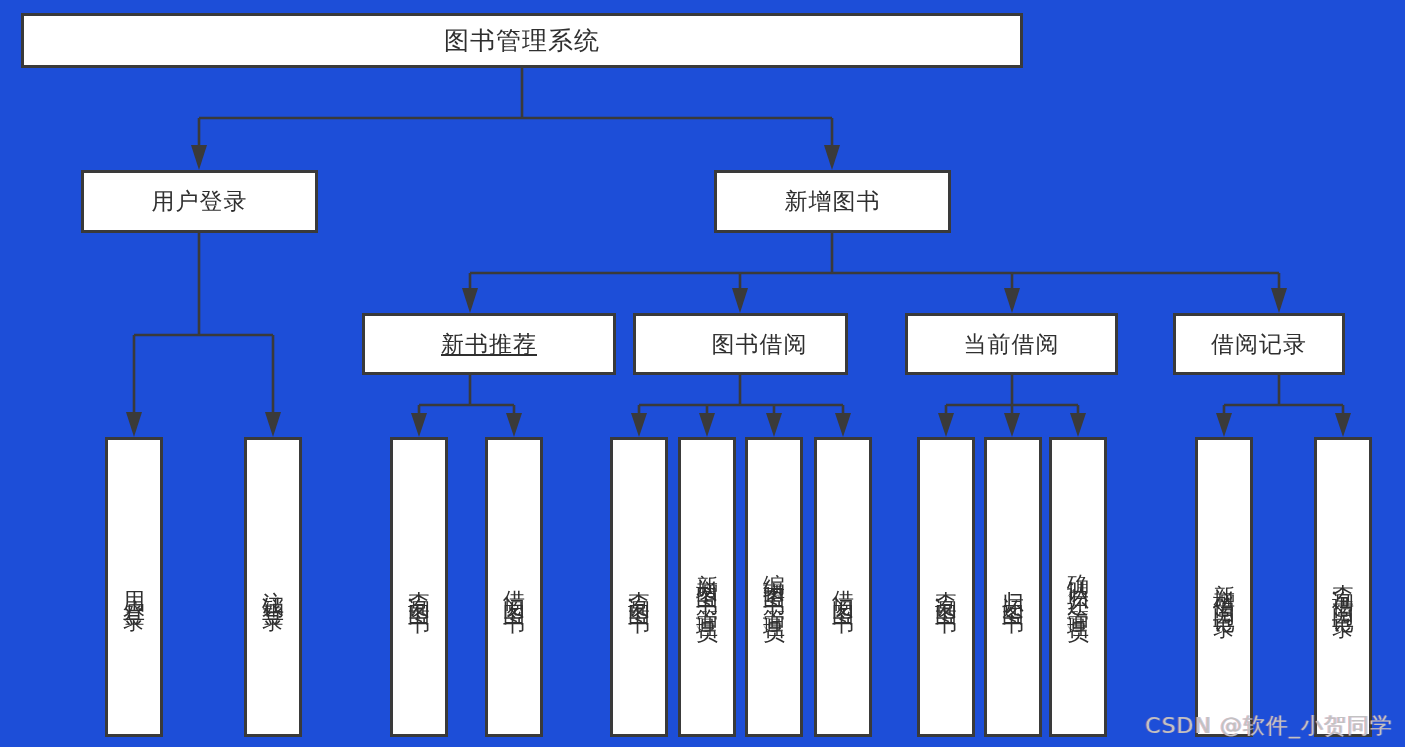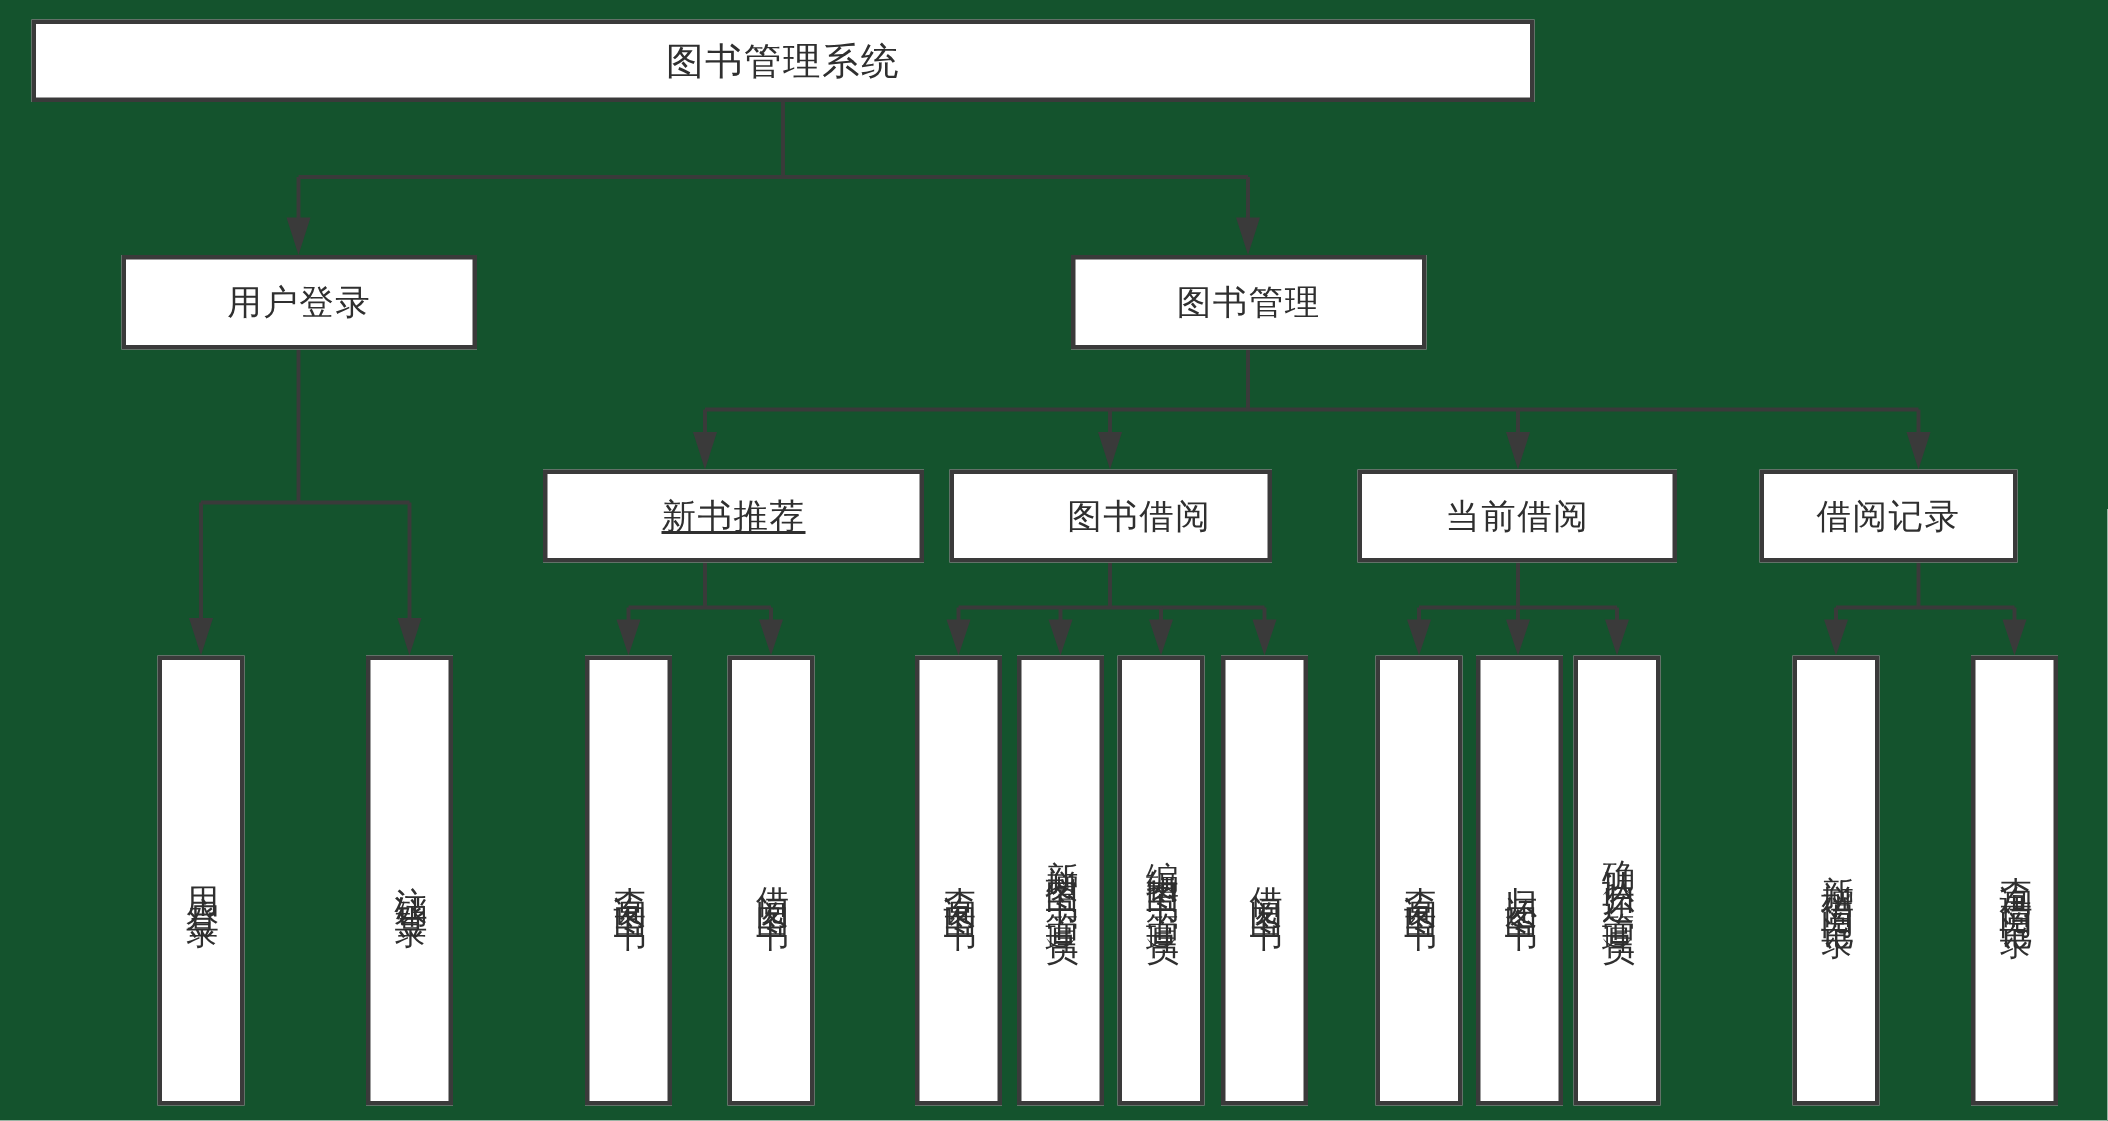--- a/index.html
+++ b/index.html
@@ -4,21 +4,21 @@
 <style>
   html, body {
     margin: 0;
     padding: 0;
     background: #ffffff;
   }
   .diagram {
     position: relative;
     width: 1405px;
     height: 747px;
-    background: #14532d;
+    background: #1d4ed8;
     overflow: hidden;
     font-family: "DejaVu Sans", "Liberation Sans", sans-serif;
   }
   .connectors {
     position: absolute;
     left: 0;
     top: 0;
     pointer-events: none;
   }
   .box {
@@ -129,21 +129,21 @@
   </svg>
 
   <div class="box root-box" style="left:21px; top:13px; width:1002px; height:55px;">
     <span class="hl">图书管理系统</span>
   </div>
 
   <div class="box" style="left:81px; top:170px; width:237px; height:63px;">
     <span class="hl">用户登录</span>
   </div>
   <div class="box" style="left:714px; top:170px; width:237px; height:63px;">
-    <span class="hl">图书管理</span>
+    <span class="hl">新增图书</span>
   </div>
 
   <div class="box" style="left:362px; top:313px; width:254px; height:62px;text-decoration:underline;">
     <span class="hl">新书推荐</span>
   </div>
   <div class="box" style="left:633px; top:313px; width:215px; height:62px;padding-left:38px;">
     <span class="hl">图书借阅</span>
   </div>
   <div class="box" style="left:905px; top:313px; width:213px; height:62px;">
     <span class="hl">当前借阅</span>
@@ -189,13 +189,14 @@
     <span class="vl">确认归还（管理员）</span>
   </div>
 
   <div class="box" style="left:1195px; top:437px; width:58px; height:300px;">
     <span class="vl">新增借阅记录</span>
   </div>
   <div class="box" style="left:1314px; top:437px; width:58px; height:300px;">
     <span class="vl">查询借阅记录</span>
   </div>
 
+  <div class="watermark">CSDN @软件_小贺同学</div>
 </div>
 
 </body></html>

